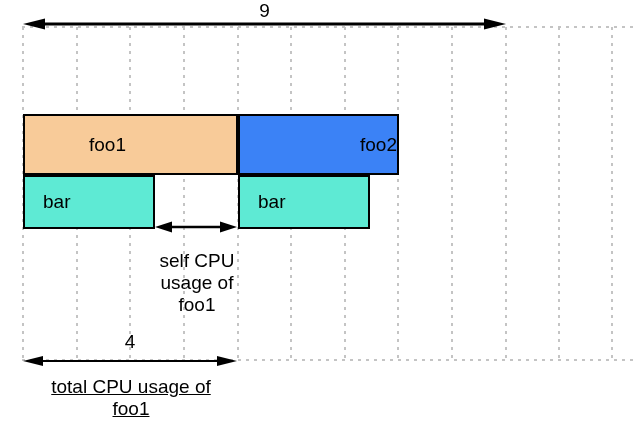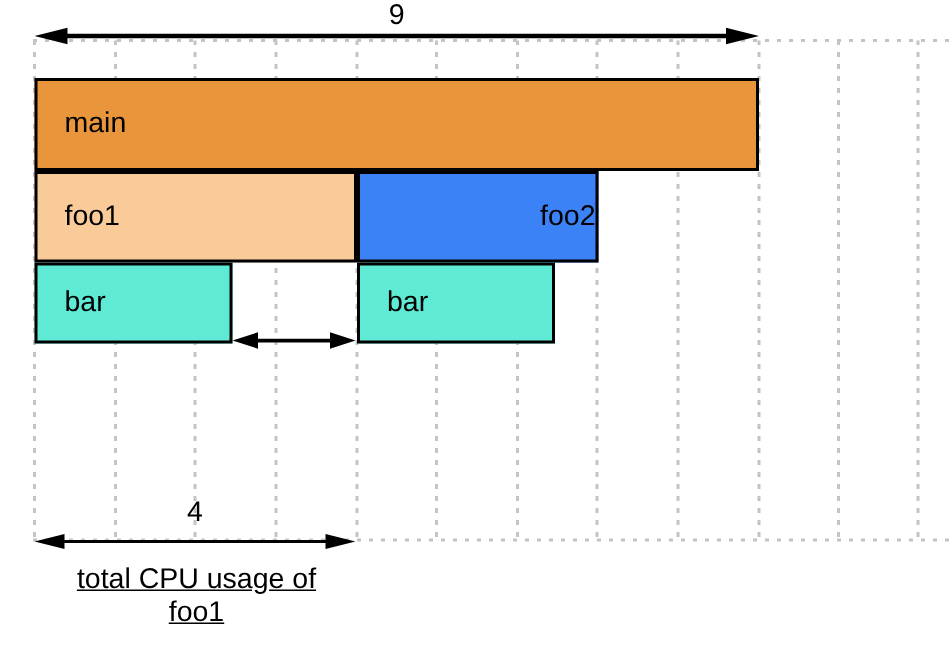--- a/index.html
+++ b/index.html
@@ -75,25 +75,22 @@
     <div class="gridline-v" style="left:237px;"></div>
     <div class="gridline-v" style="left:290px;"></div>
     <div class="gridline-v" style="left:344px;"></div>
     <div class="gridline-v" style="left:397px;"></div>
     <div class="gridline-v" style="left:451px;"></div>
     <div class="gridline-v" style="left:505px;"></div>
     <div class="gridline-v" style="left:558px;"></div>
     <div class="gridline-v" style="left:611px;"></div>
   </div>
 
-  <div class="frame fill-main" style="left:23px; top:52px; width:483px; height:62px;">
-    <span class="frame-label">main</span>
-  </div>
 
-  <div class="frame fill-foo1" style="left:23px; top:114px; width:215px; height:61px;">
+  <div class="frame fill-foo1" style="left:23px; top:114px; width:215px; height:61px;padding-left:46px;">
     <span class="frame-label">foo1</span>
   </div>
 
   <div class="frame fill-foo2" style="left:238px; top:114px; width:161px; height:61px;">
     <span class="frame-label">foo2</span>
   </div>
 
   <div class="frame fill-bar" style="left:23px; top:175px; width:132px; height:54px;">
     <span class="frame-label">bar</span>
   </div>
@@ -107,20 +104,21 @@
     <line x1="18" y1="7" x2="465" y2="7" stroke-width="3"></line>
     <polygon points="0,7 22,1.5 22,12.5"></polygon>
     <polygon points="483,7 461,1.5 461,12.5"></polygon>
   </svg>
 
   <svg class="arrow" style="left:155px; top:220px;" width="82" height="14" viewBox="0 0 82 14">
     <line x1="13" y1="7" x2="69" y2="7" stroke-width="2.5"></line>
     <polygon points="0,7 17,1.5 17,12.5"></polygon>
     <polygon points="82,7 65,1.5 65,12.5"></polygon>
   </svg>
+  <div class="anno" style="left:151px; top:250px; width:92px;">self CPU usage of foo1</div>
 
   <div class="anno" style="left:23px; top:331px; width:214px;">4</div>
   <svg class="arrow" style="left:23px; top:354px;" width="214" height="14" viewBox="0 0 214 14">
     <line x1="15" y1="7" x2="199" y2="7" stroke-width="2"></line>
     <polygon points="0,7 20,2 20,12"></polygon>
     <polygon points="214,7 194,2 194,12"></polygon>
   </svg>
   <div class="anno" style="left:36px; top:376px; width:190px;text-decoration:underline;">total CPU usage of foo1</div>
 
 </div>

